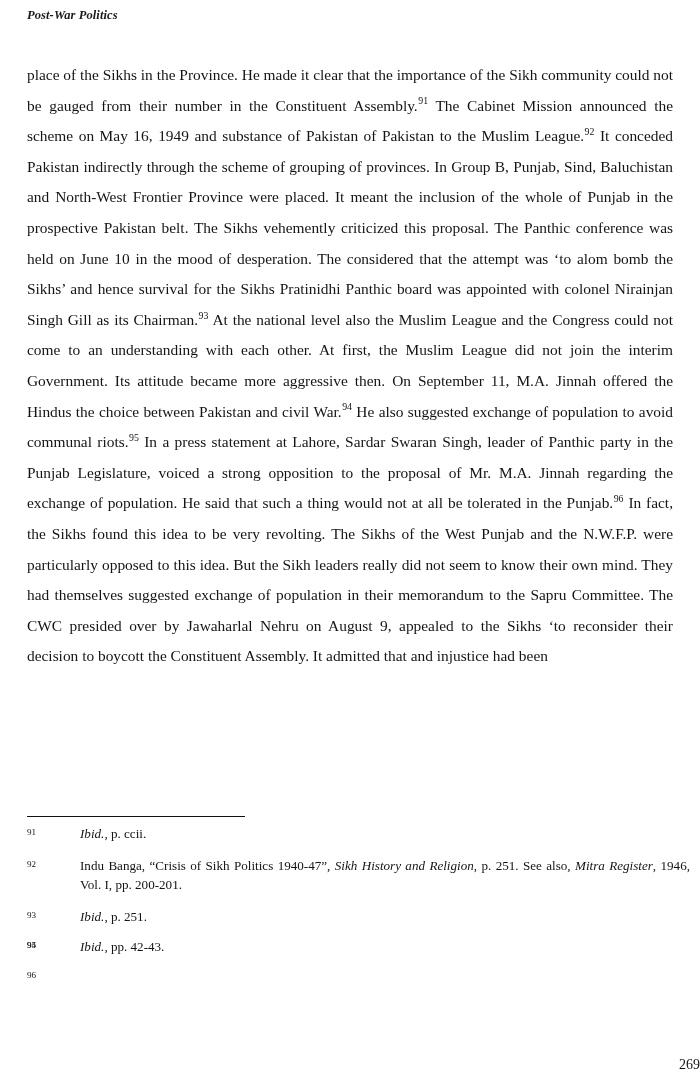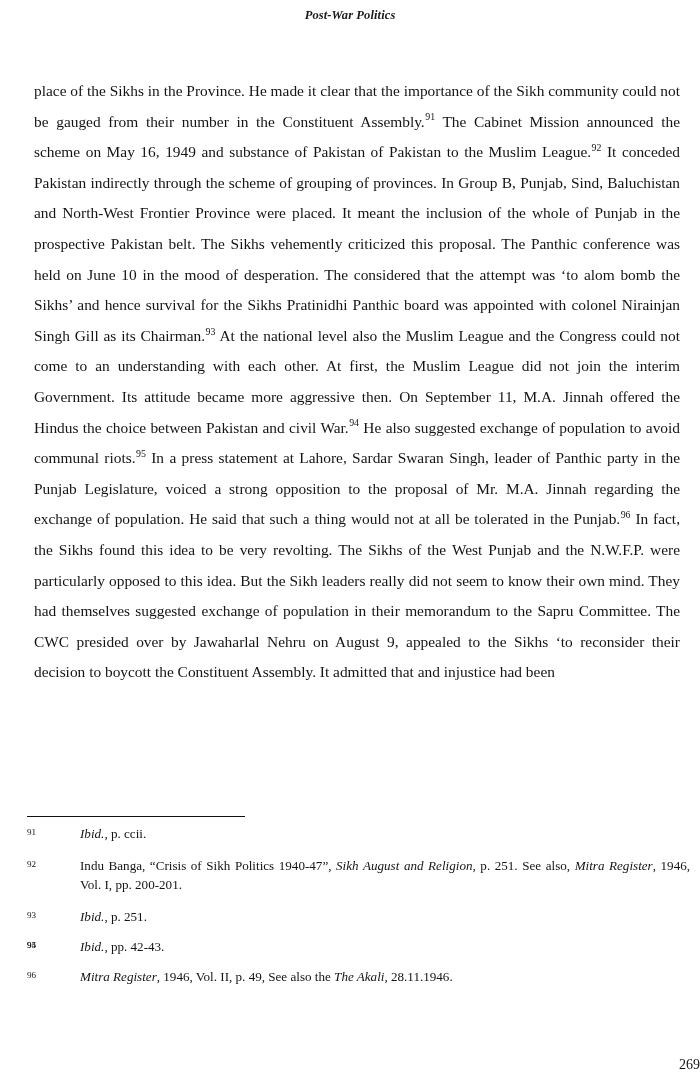--- a/index.html
+++ b/index.html
@@ -23,35 +23,34 @@
     width: 700px;
     height: 1075px;
   }
 
   
   .running-header {
     position: absolute;
     top: 8px;
     left: 27px;
     width: 646px;
-    text-align: center;
+    text-align: left;
     font-style: italic;
     font-weight: bold;
     font-size: 12.5px;
     letter-spacing: 0.1px;
     color: #1a1a1a;
   }
 
   
   .body-block {
     position: absolute;
     top: 60px;
-    left: 34px;
+    left: 27px;
     width: 646px;
-    margin-top: 16px;
   }
   .body-para {
     margin: 0;
     text-align: justify;
     text-justify: inter-word;
     font-size: 15.4px;
     line-height: 30.6px;
     color: #141414;
     hyphens: none;
   }
@@ -128,23 +127,23 @@
   <div class="running-header">Post-War Politics</div>
 
   <div class="body-block">
     <p class="body-para">place of the Sikhs in the Province. He made it clear that the importance of the Sikh community could not be gauged from their number in the Constituent Assembly.<sup>91</sup> The Cabinet Mission announced the scheme on May 16, 1949 and substance of Pakistan of Pakistan to the Muslim League.<sup>92</sup> It conceded Pakistan indirectly through the scheme of grouping of provinces. In Group B, Punjab, Sind, Baluchistan and North-West Frontier Province were placed. It meant the inclusion of the whole of Punjab in the prospective Pakistan belt. The Sikhs vehemently criticized this proposal. The Panthic conference was held on June 10 in the mood of desperation. The considered that the attempt was ‘to alom bomb the Sikhs’ and hence survival for the Sikhs Pratinidhi Panthic board was appointed with colonel Nirainjan Singh Gill as its Chairman.<sup>93</sup> At the national level also the Muslim League and the Congress could not come to an understanding with each other. At first, the Muslim League did not join the interim Government. Its attitude became more aggressive then. On September 11, M.A. Jinnah offered the Hindus the choice between Pakistan and civil War.<sup>94</sup> He also suggested exchange of population to avoid communal riots.<sup>95</sup> In a press statement at Lahore, Sardar Swaran Singh, leader of Panthic party in the Punjab Legislature, voiced a strong opposition to the proposal of Mr. M.A. Jinnah regarding the exchange of population. He said that such a thing would not at all be tolerated in the Punjab.<sup>96</sup> In fact, the Sikhs found this idea to be very revolting. The Sikhs of the West Punjab and the N.W.F.P. were particularly opposed to this idea. But the Sikh leaders really did not seem to know their own mind. They had themselves suggested exchange of population in their memorandum to the Sapru Committee. The CWC presided over by Jawaharlal Nehru on August 9, appealed to the Sikhs ‘to reconsider their decision to boycott the Constituent Assembly. It admitted that and injustice had been</p>
   </div>
 
   <div class="footnote-block">
     <hr class="footnote-rule">
     <div class="footnote-list">
         <div class="footnote fn-91"><span class="fn-num">91</span><span><i>Ibid.</i>, p. ccii.</span></div>
-        <div class="footnote fn-92"><span class="fn-num">92</span><span>Indu Banga, “Crisis of Sikh Politics 1940-47”, <i>Sikh August and Religion</i>, p. 251. See also, <i>Mitra Register</i>, 1946, Vol. I, pp. 200-201.</span></div>
+        <div class="footnote fn-92"><span class="fn-num">92</span><span>Indu Banga, “Crisis of Sikh Politics 1940-47”, <i>Sikh History and Religion</i>, p. 251. See also, <i>Mitra Register</i>, 1946, Vol. I, pp. 200-201.</span></div>
         <div class="footnote fn-93"><span class="fn-num">93</span><span><i>Ibid.</i>, p. 251.</span></div>
         <div class="footnote fn-94"><span class="fn-num">94</span></div>
         <div class="footnote fn-95"><span class="fn-num">95</span><span><i>Ibid.</i>, pp. 42-43.</span></div>
-        <div class="footnote fn-96"><span class="fn-num">96</span><span><i>Mitra Register</i>, 1946, Vol. II, p. 49, See also the <i>The Akali,</i> 28.11.1946.</span></div>
+        <div class="footnote fn-96"><span class="fn-num">96</span></div>
       </div>
   </div>
 
   <div class="page-number">269</div>
 
 </div>
 
 </body></html>

